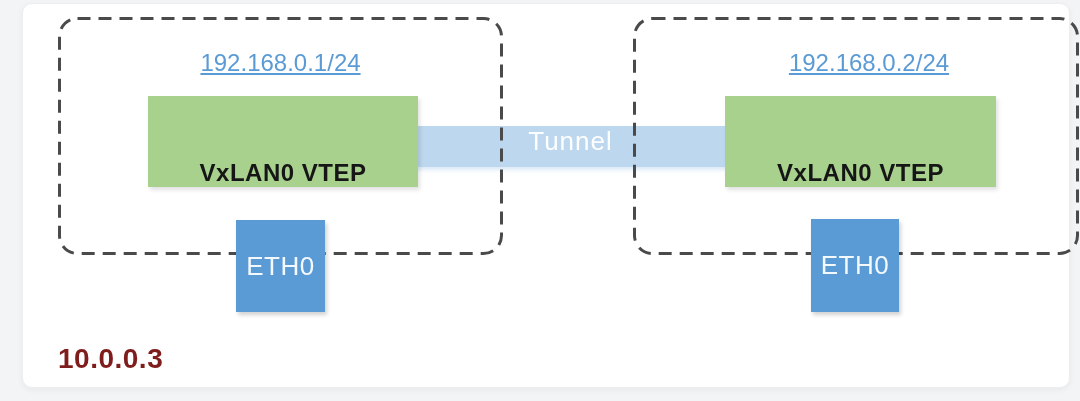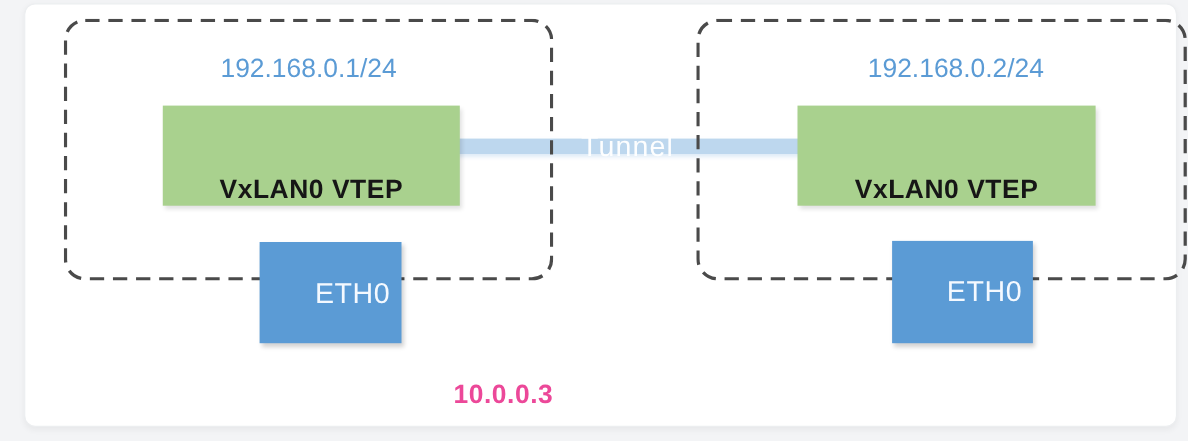--- a/index.html
+++ b/index.html
@@ -21,25 +21,24 @@
     width: 1046px; height: 383px;
     background: #ffffff;
     border: 1px solid #eceef0;
     border-radius: 10px;
     box-shadow: 0 2px 6px rgba(0,0,0,0.05);
   }
   
   .tunnel-bar {
     position: absolute;
     left: 390px; top: 122px;
-    width: 315px; height: 14px;
+    width: 315px; height: 41px;
     background: #bdd7ee;
     z-index: 1;
     display: flex;
-    align-items: center;
     justify-content: center;
     box-shadow: 0 3px 4px rgba(189,215,238,0.55);
   }
   .tunnel-label {
     color: rgba(255,255,255,0.96);
     font-size: 26px;
     letter-spacing: 1px;
   }
   
   .dashed-box {
@@ -74,50 +73,50 @@
   .eth-box {
     position: absolute;
     top: 216px;
     width: 89px; height: 92px;
     background: #5b9bd5;
     z-index: 4;
     display: flex;
     align-items: center;
     justify-content: center;
     box-shadow: 2px 3px 4px rgba(0,0,0,0.18);
-    padding-left: 40px;
   }
   .eth-box.left  { left: 213px; }
   .eth-box.right { left: 788px; top: 215px; width: 88px; height: 93px; }
   .eth-label {
     color: #f4f9ff;
     font-size: 26px;
     letter-spacing: 0.5px;
   }
   
   .ip-top {
     position: absolute;
     top: 44px;
     height: 30px;
     line-height: 30px;
     text-align: center;
     color: #5b9bd5;
     font-size: 24px;
     z-index: 2;
+    text-decoration: underline;
   }
   .ip-top.left  { left: 35px;  width: 445px; }
   .ip-top.right { left: 623px; width: 446px; }
   .ip-bottom {
     position: absolute;
     top: 340px;
     height: 30px;
     line-height: 30px;
-    text-align: right;
-    color: #ec4899;
-    font-size: 24px;
+    text-align: left;
+    color: #7f1d1d;
+    font-size: 28px;
     font-weight: 600;
     letter-spacing: 0.5px;
     z-index: 2;
   }
   .ip-bottom.left  { left: 35px;  width: 445px; }
   .ip-bottom.right { left: 610px; width: 446px; }
 </style>
 </head>
 <body>
 

